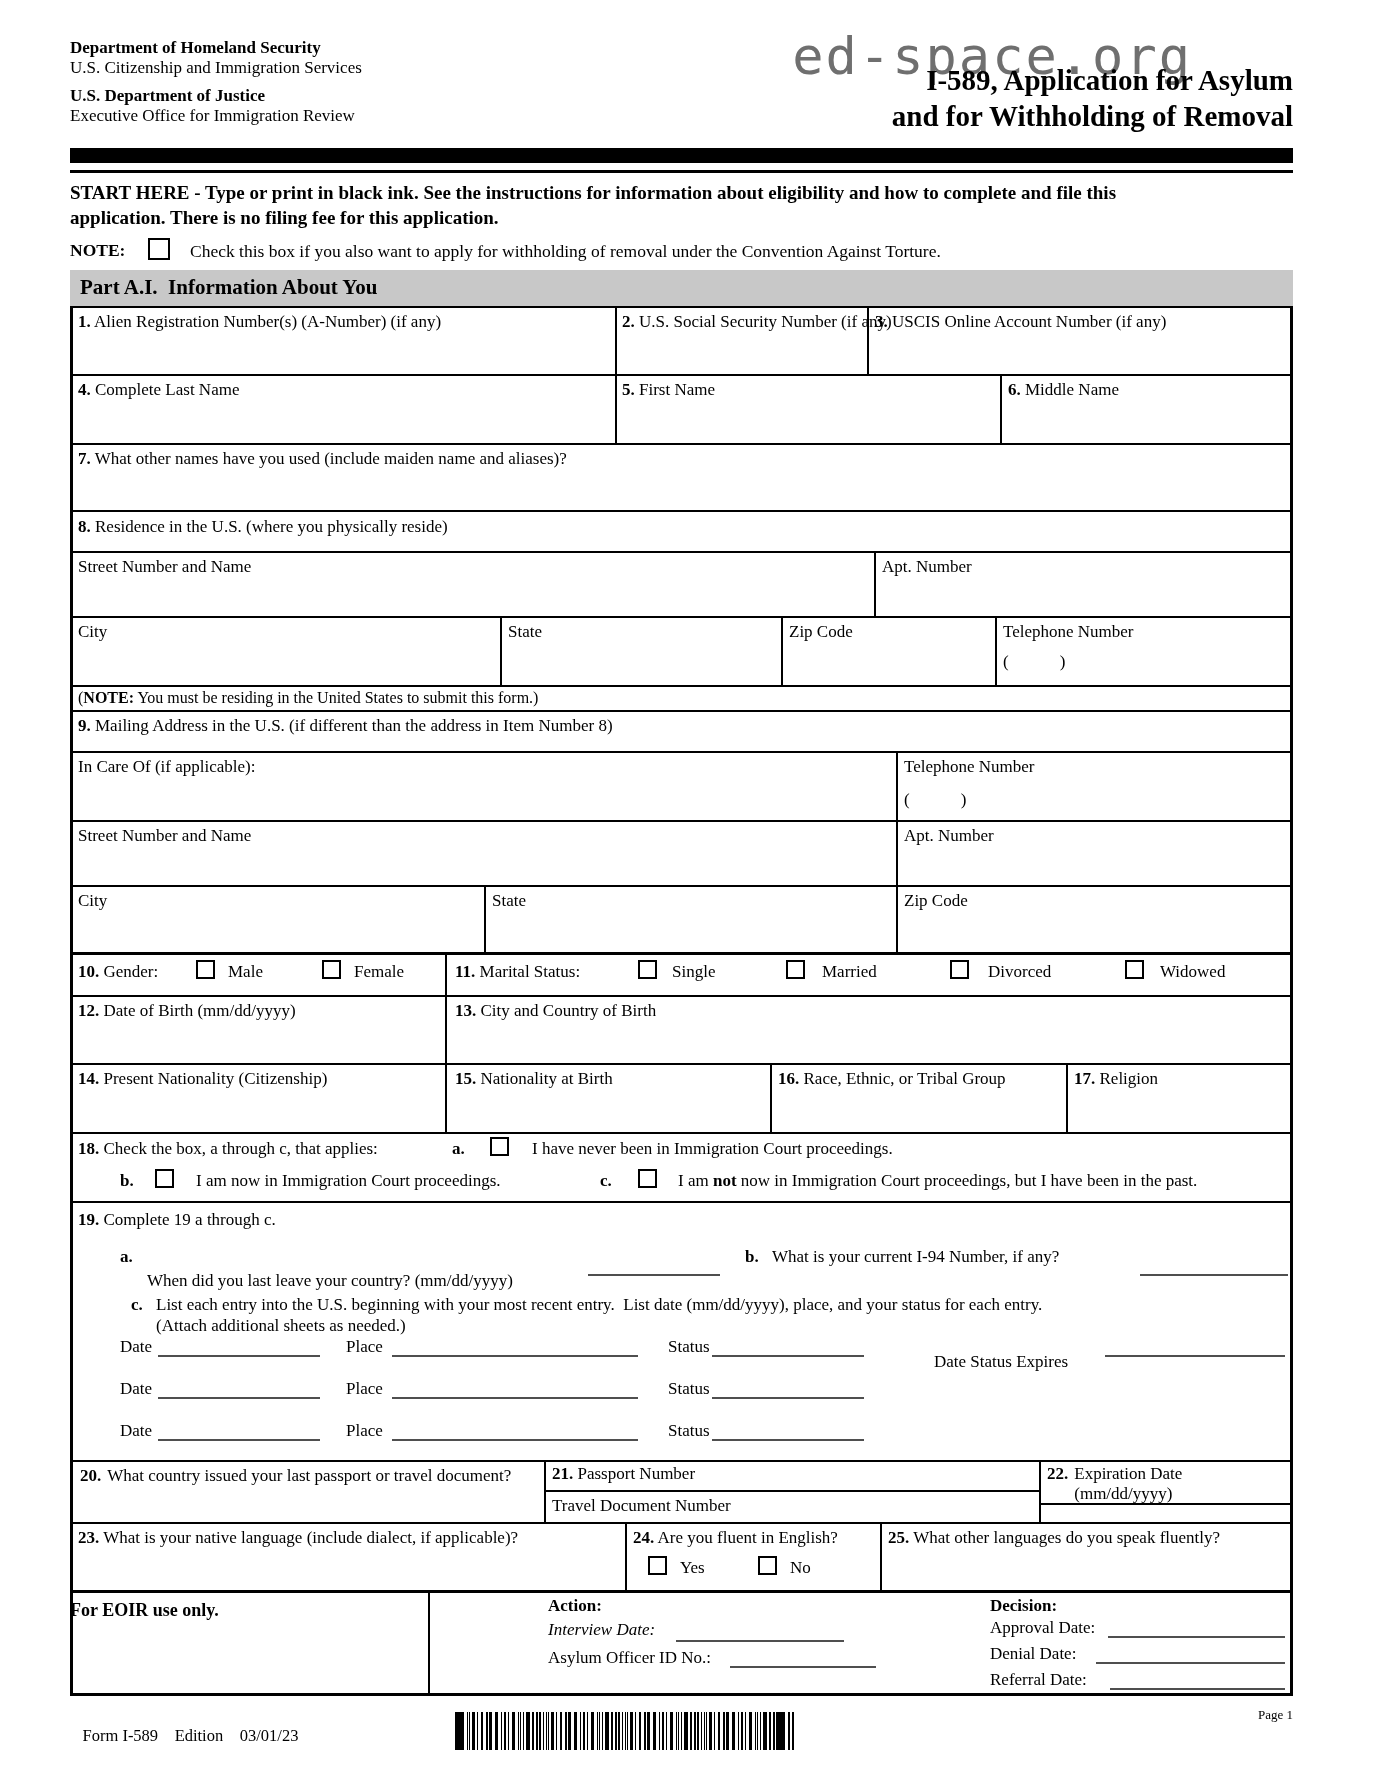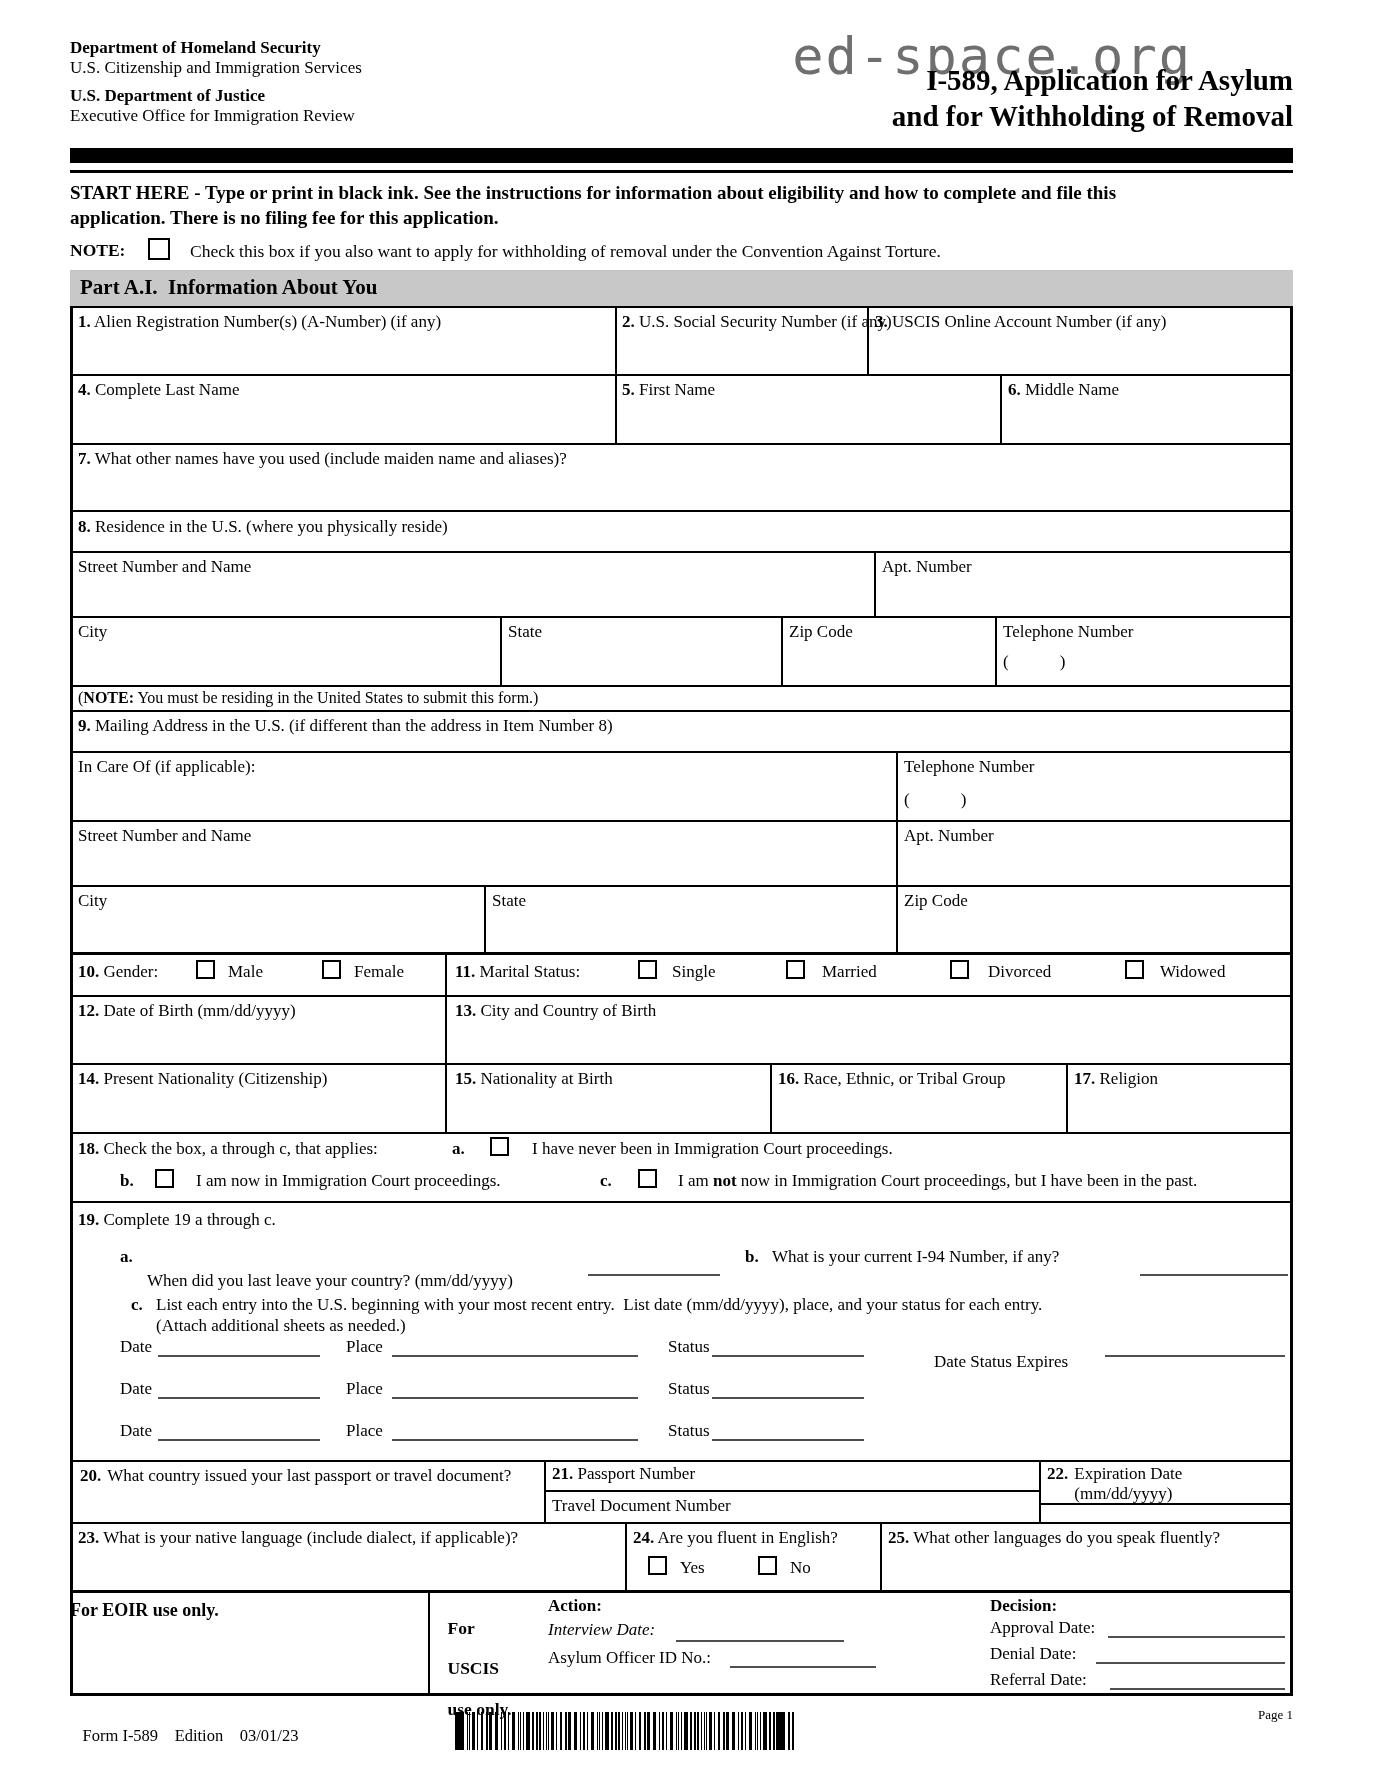--- a/index.html
+++ b/index.html
@@ -210,25 +210,20 @@
 
   <div class="lb" style="left:78px;top:1528px;"><span class="b">23.</span> <span>What is your native language (include dialect, if applicable)?</span></div>
   <div class="lb" style="left:633px;top:1528px;"><span class="b">24.</span> <span>Are you fluent in English?</span></div>
   <span class="cb" style="left:648px;top:1556px;"></span>
   <div class="lb" style="left:680px;top:1558px;">Yes</div>
   <span class="cb" style="left:758px;top:1556px;"></span>
   <div class="lb" style="left:790px;top:1558px;">No</div>
   <div class="lb" style="left:888px;top:1528px;white-space:normal;width:398px;"><span class="b">25.</span> <span>What other languages do you speak fluently?</span></div>
 
   <div class="lb b center" style="left:70px;top:1600px;width:358px;font-size:18px;">For EOIR use only.</div>
-  <div class="lb b center" style="left:430px;top:1598px;width:112px;font-size:17.5px;">
-    <span>For</span><br>
-    <span>USCIS</span><br>
-    <span>use only.</span>
-  </div>
   <div class="lb b" style="left:548px;top:1596px;">Action:</div>
   <div class="lb" style="left:548px;top:1620px;font-style:italic;">Interview Date:</div>
   <div class="ul" style="left:676px;top:1640px;width:168px;"></div>
   <div class="lb" style="left:548px;top:1648px;">Asylum Officer ID No.:</div>
   <div class="ul" style="left:730px;top:1666px;width:146px;"></div>
   <div class="lb b" style="left:990px;top:1596px;">Decision:</div>
   <div class="lb" style="left:990px;top:1618px;">Approval Date:</div>
   <div class="ul" style="left:1108px;top:1636px;width:177px;"></div>
   <div class="lb" style="left:990px;top:1644px;">Denial Date:</div>
   <div class="ul" style="left:1096px;top:1662px;width:189px;"></div>

